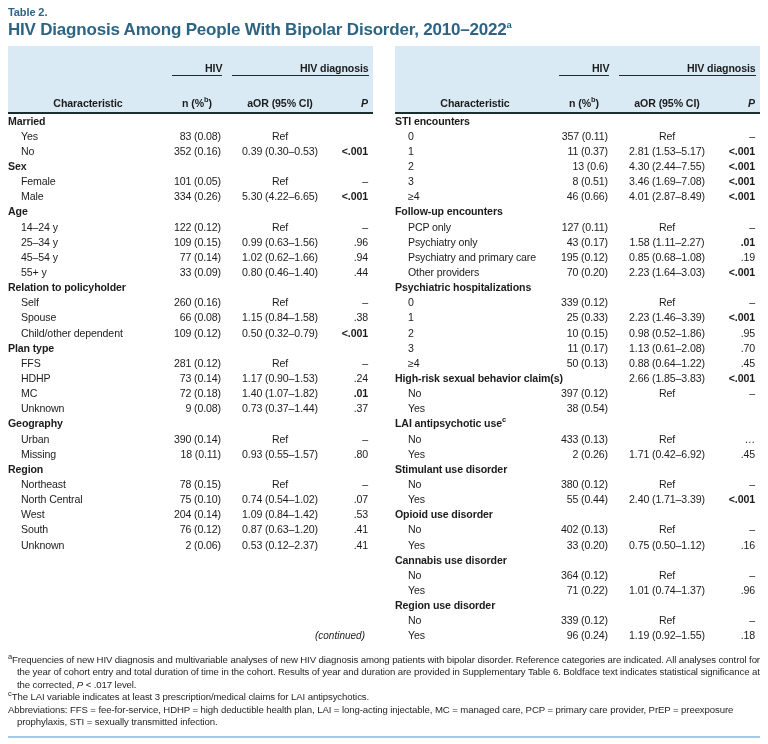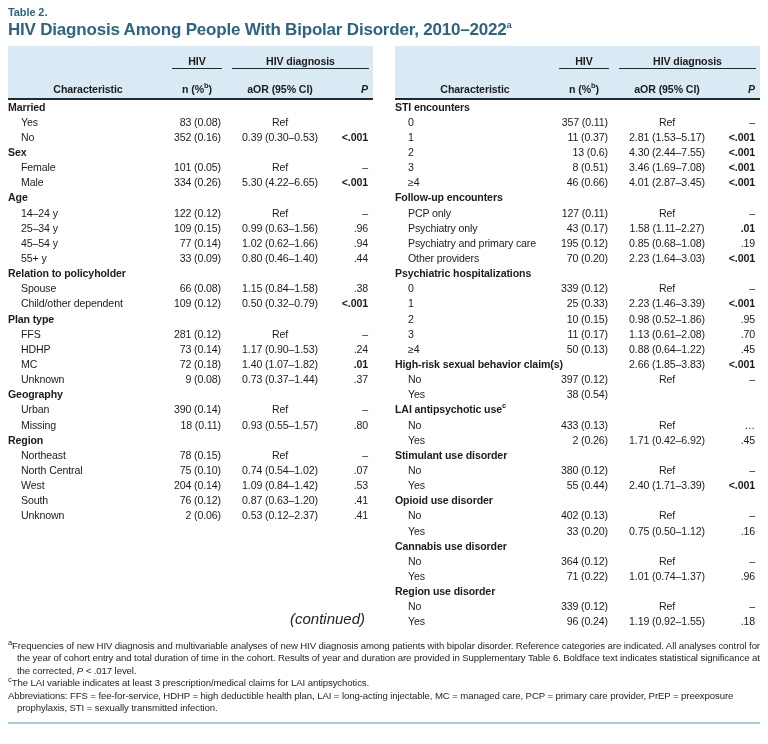--- a/index.html
+++ b/index.html
@@ -11,38 +11,38 @@
   .page { padding:6px 8px 0 8px; }
   .table-label { font-size:11px; font-weight:bold; color:#2d6484; letter-spacing:-0.1px; }
   .title { font-size:17px; font-weight:bold; color:#2d6484; letter-spacing:-0.2px; margin:2px 0 6px 0; }
   .title sup { font-size:9.5px; }
   .tables { display:flex; gap:22px; }
   .tcol { width:365px; display:flex; flex-direction:column; }
   table { border-collapse:collapse; table-layout:fixed; width:365px; }
   thead { background:#d9eaf5; border-bottom:2px solid #1d2b33; }
   thead th { font-size:10.6px; padding:0; font-weight:bold; letter-spacing:-0.1px; }
   .spanner-row th { height:19px; vertical-align:bottom; padding-bottom:2px; }
-  .spanner { display:block; margin:9px auto; border-bottom:1px solid #1d2b33; text-align:center; padding-bottom:1px; }
+  .spanner { display:block; margin:16px auto; border-bottom:1px solid #1d2b33; text-align:right; padding-bottom:1px; }
   .sp-n { width:82%; }
   .sp-diag { width:94%; }
   .colhead-row th { height:19px; vertical-align:middle; }
   th.c1 { text-align:center; padding-left:2px; }
   th.c2 { text-align:center; }
   th.c3 { text-align:center; }
   th.c4 { text-align:right; padding-right:5px; font-style:italic; }
   tbody td { font-size:10.6px; height:15.15px; padding:0; vertical-align:middle; letter-spacing:-0.12px; }
   td.lbl { white-space:nowrap; overflow:visible; }
   td.grp { font-weight:bold; }
   td.item { padding-left:13px; }
   td.num { text-align:right; padding-right:7px; white-space:nowrap; }
   td.aor { text-align:center; white-space:nowrap; }
   td.pv  { text-align:right; padding-right:5px; white-space:nowrap; }
   td.pv.bp { font-weight:bold; }
   sup { font-size:7.5px; line-height:0; }
-  .note { font-style:italic; font-size:15px; text-align:right; padding:10px 8px 2px 0; margin-top:auto; color:#222; }
+  .note { font-style:italic; font-size:10px; text-align:right; padding:10px 8px 2px 0; margin-top:auto; color:#222; }
   .footnotes { margin-top:11px; font-size:9.6px; line-height:12.5px; color:#262626; letter-spacing:-0.1px; }
   .fn { padding-left:9px; text-indent:-9px; }
   .fn i { font-style:italic; }
   .bottom-rule { border:none; border-top:2.5px solid #a6cbe2; margin:7px 0 0 0; }
 </style>
 </head>
 <body>
 
 <div class="page">
   <div class="table-label">Table 2.</div>
@@ -142,20 +142,26 @@
           <td class="aor">0.80 (0.46–1.40)</td>
           <td class="pv">.44</td>
         </tr>
             <tr>
         <td class="lbl grp">Relation to policyholder</td>
         <td class="num"></td>
         <td class="aor"></td>
         <td class="pv"></td>
       </tr>
             <tr>
+          <td class="lbl item">Self</td>
+          <td class="num">260 (0.16)</td>
+          <td class="aor">Ref</td>
+          <td class="pv">–</td>
+        </tr>
+            <tr>
           <td class="lbl item">Spouse</td>
           <td class="num">66 (0.08)</td>
           <td class="aor">1.15 (0.84–1.58)</td>
           <td class="pv">.38</td>
         </tr>
             <tr>
           <td class="lbl item">Child/other dependent</td>
           <td class="num">109 (0.12)</td>
           <td class="aor">0.50 (0.32–0.79)</td>
           <td class="pv bp">&lt;.001</td>
@@ -301,21 +307,21 @@
         </tr>
             <tr>
           <td class="lbl item">3</td>
           <td class="num">8 (0.51)</td>
           <td class="aor">3.46 (1.69–7.08)</td>
           <td class="pv bp">&lt;.001</td>
         </tr>
             <tr>
           <td class="lbl item">≥4</td>
           <td class="num">46 (0.66)</td>
-          <td class="aor">4.01 (2.87–3.45)</td>
+          <td class="aor">4.01 (2.87–8.49)</td>
           <td class="pv bp">&lt;.001</td>
         </tr>
             <tr>
         <td class="lbl grp">Follow-up encounters</td>
         <td class="num"></td>
         <td class="aor"></td>
         <td class="pv"></td>
       </tr>
             <tr>
           <td class="lbl item">PCP only</td>

